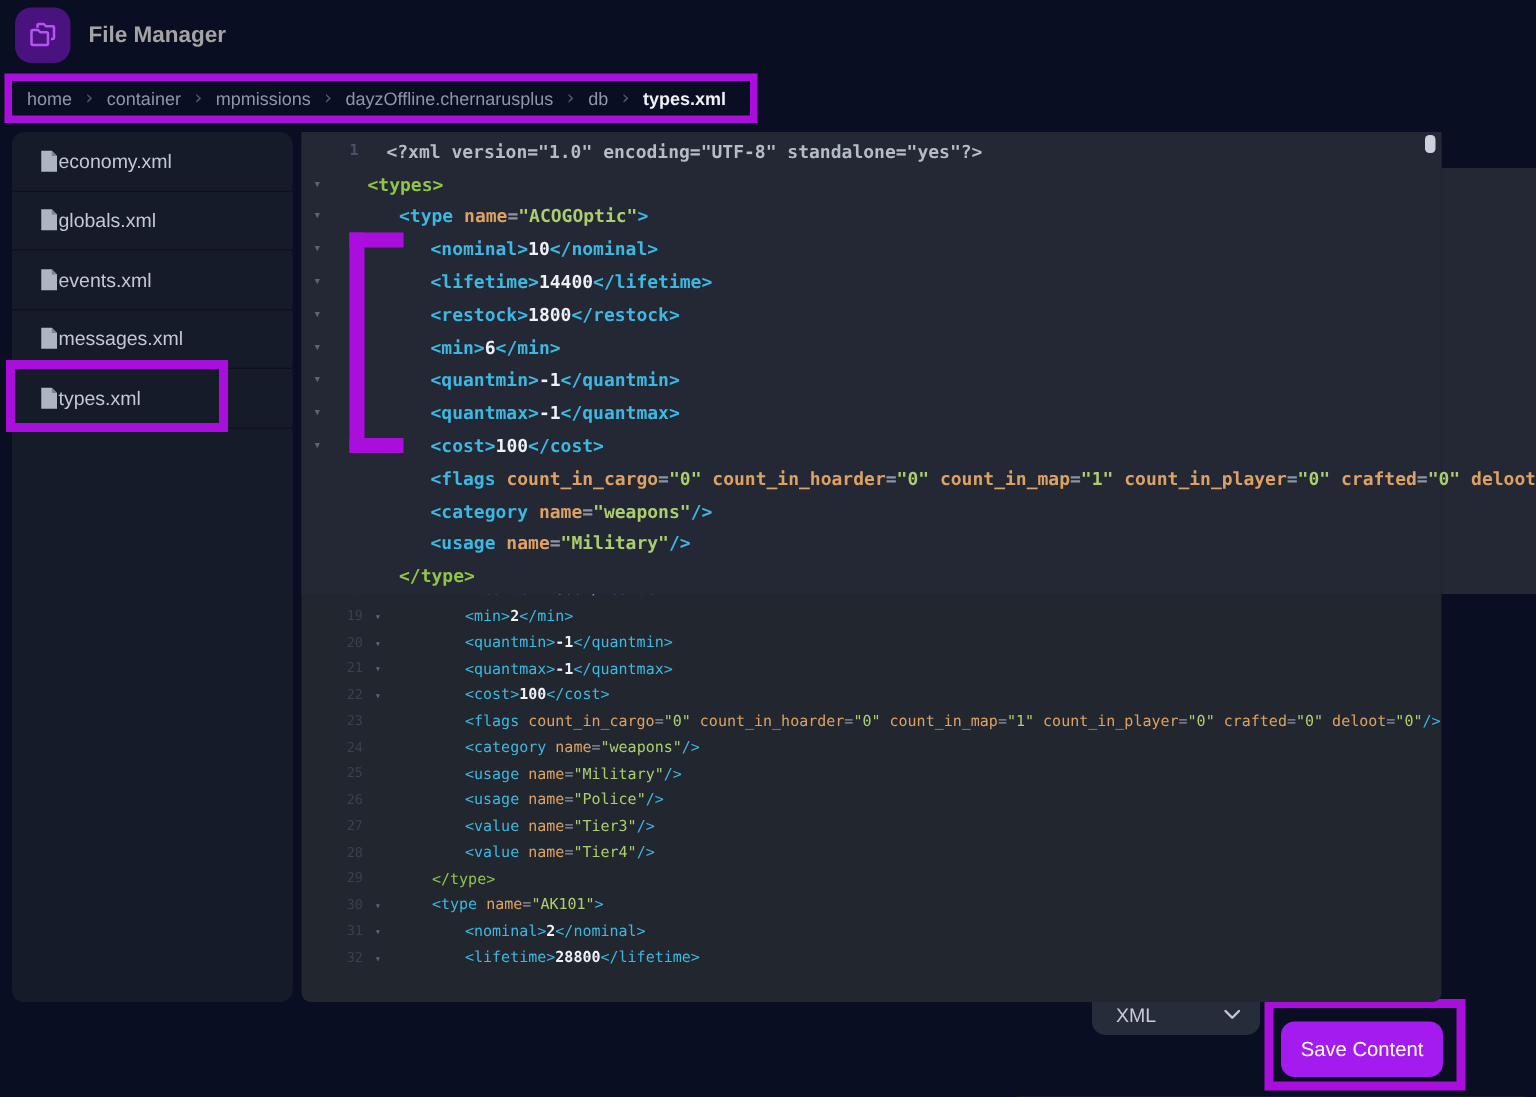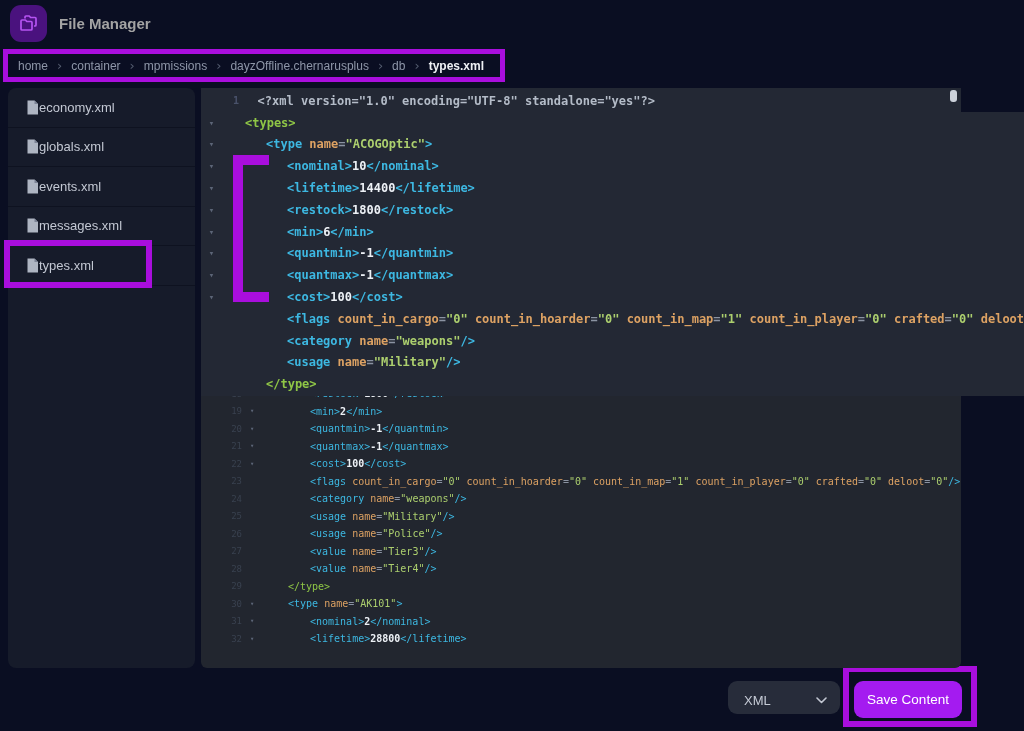--- a/index.html
+++ b/index.html
@@ -65,21 +65,21 @@
   .tk-a { color:#dda263; }
   .tk-eq{ color:#8b93a2; }
   .tk-s { color:#accf6e; }
   .tk-n { color:#edf1f6; font-weight:700; }
 
   
   .bracket { position:absolute; left:233px; top:155px; width:36px; height:147px;
     border-left:10px solid #a90edd; border-top:10px solid #a90edd; border-bottom:10px solid #a90edd; z-index:40; }
 
   
-  .format-select { position:absolute; left:728px; top:681px; width:112px; height:33px; background:#272c3a; border-radius:9px;
+  .format-select { position:absolute; left:728px; top:657px; width:112px; height:33px; background:#272c3a; border-radius:9px;
     display:flex; align-items:center; justify-content:space-between; padding:6px 13px 0 16px; cursor:pointer; }
   .format-select .sel-label { font-size:13px; color:#c6cbd6; }
   .save-btn { position:absolute; left:854px; top:681px; width:108px; height:37px; background:#a41bf0; border:none; border-radius:9px;
     color:#ffffff; font-family:"Liberation Sans", sans-serif; font-size:13.5px; font-weight:normal; cursor:pointer; }
   .save-highlight { position:absolute; left:843px; top:666px; width:134px; height:61px; border:6px solid #a90edd; pointer-events:none; }
 
   svg { display:block; }
 </style>
 </head>
 <body>

